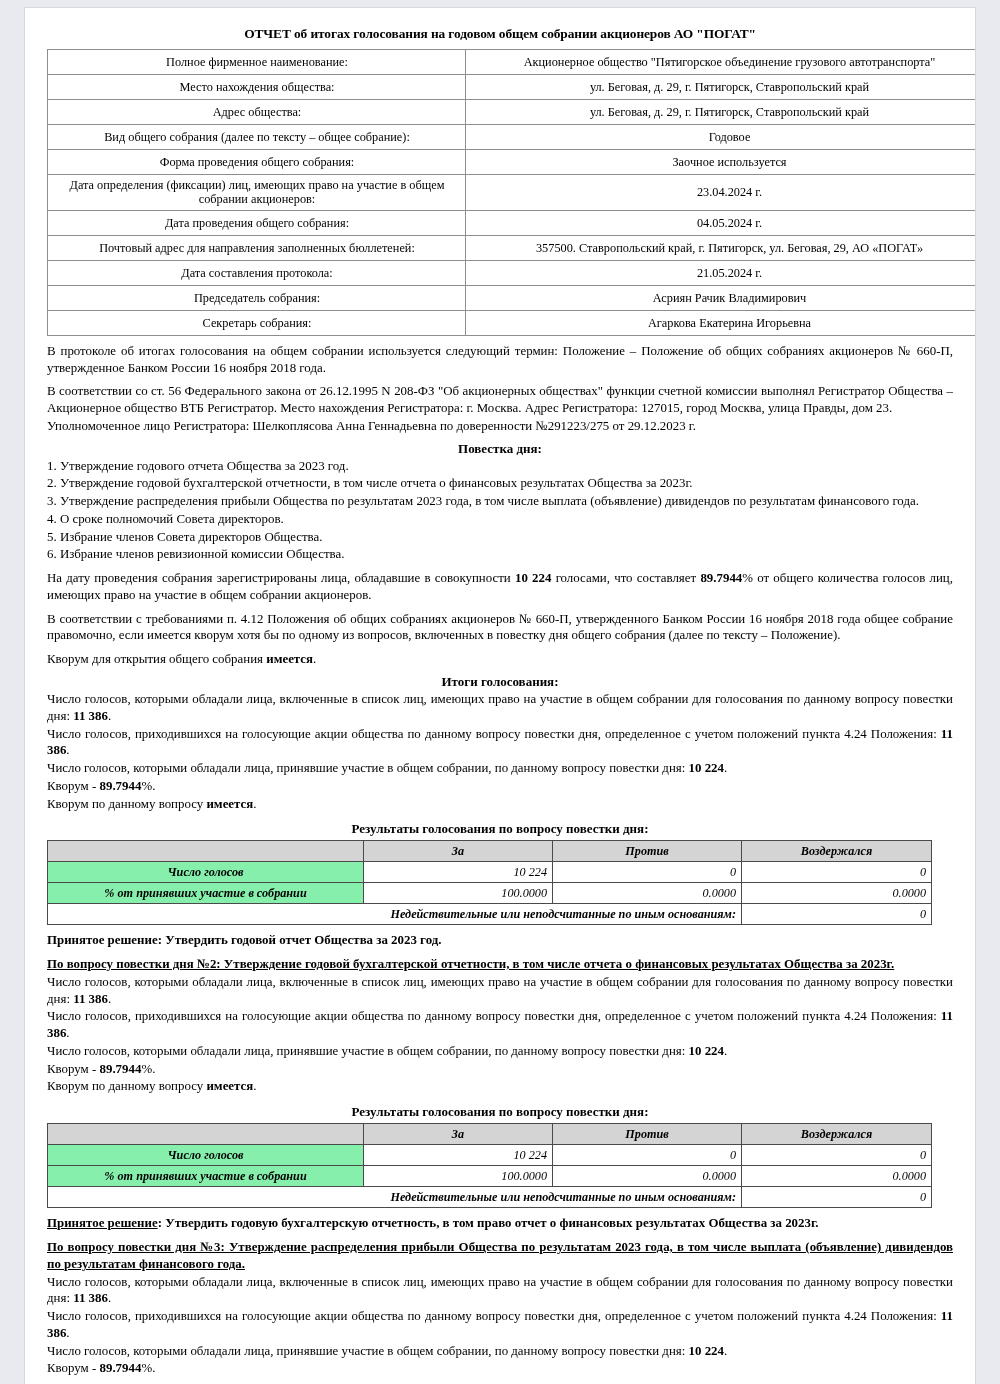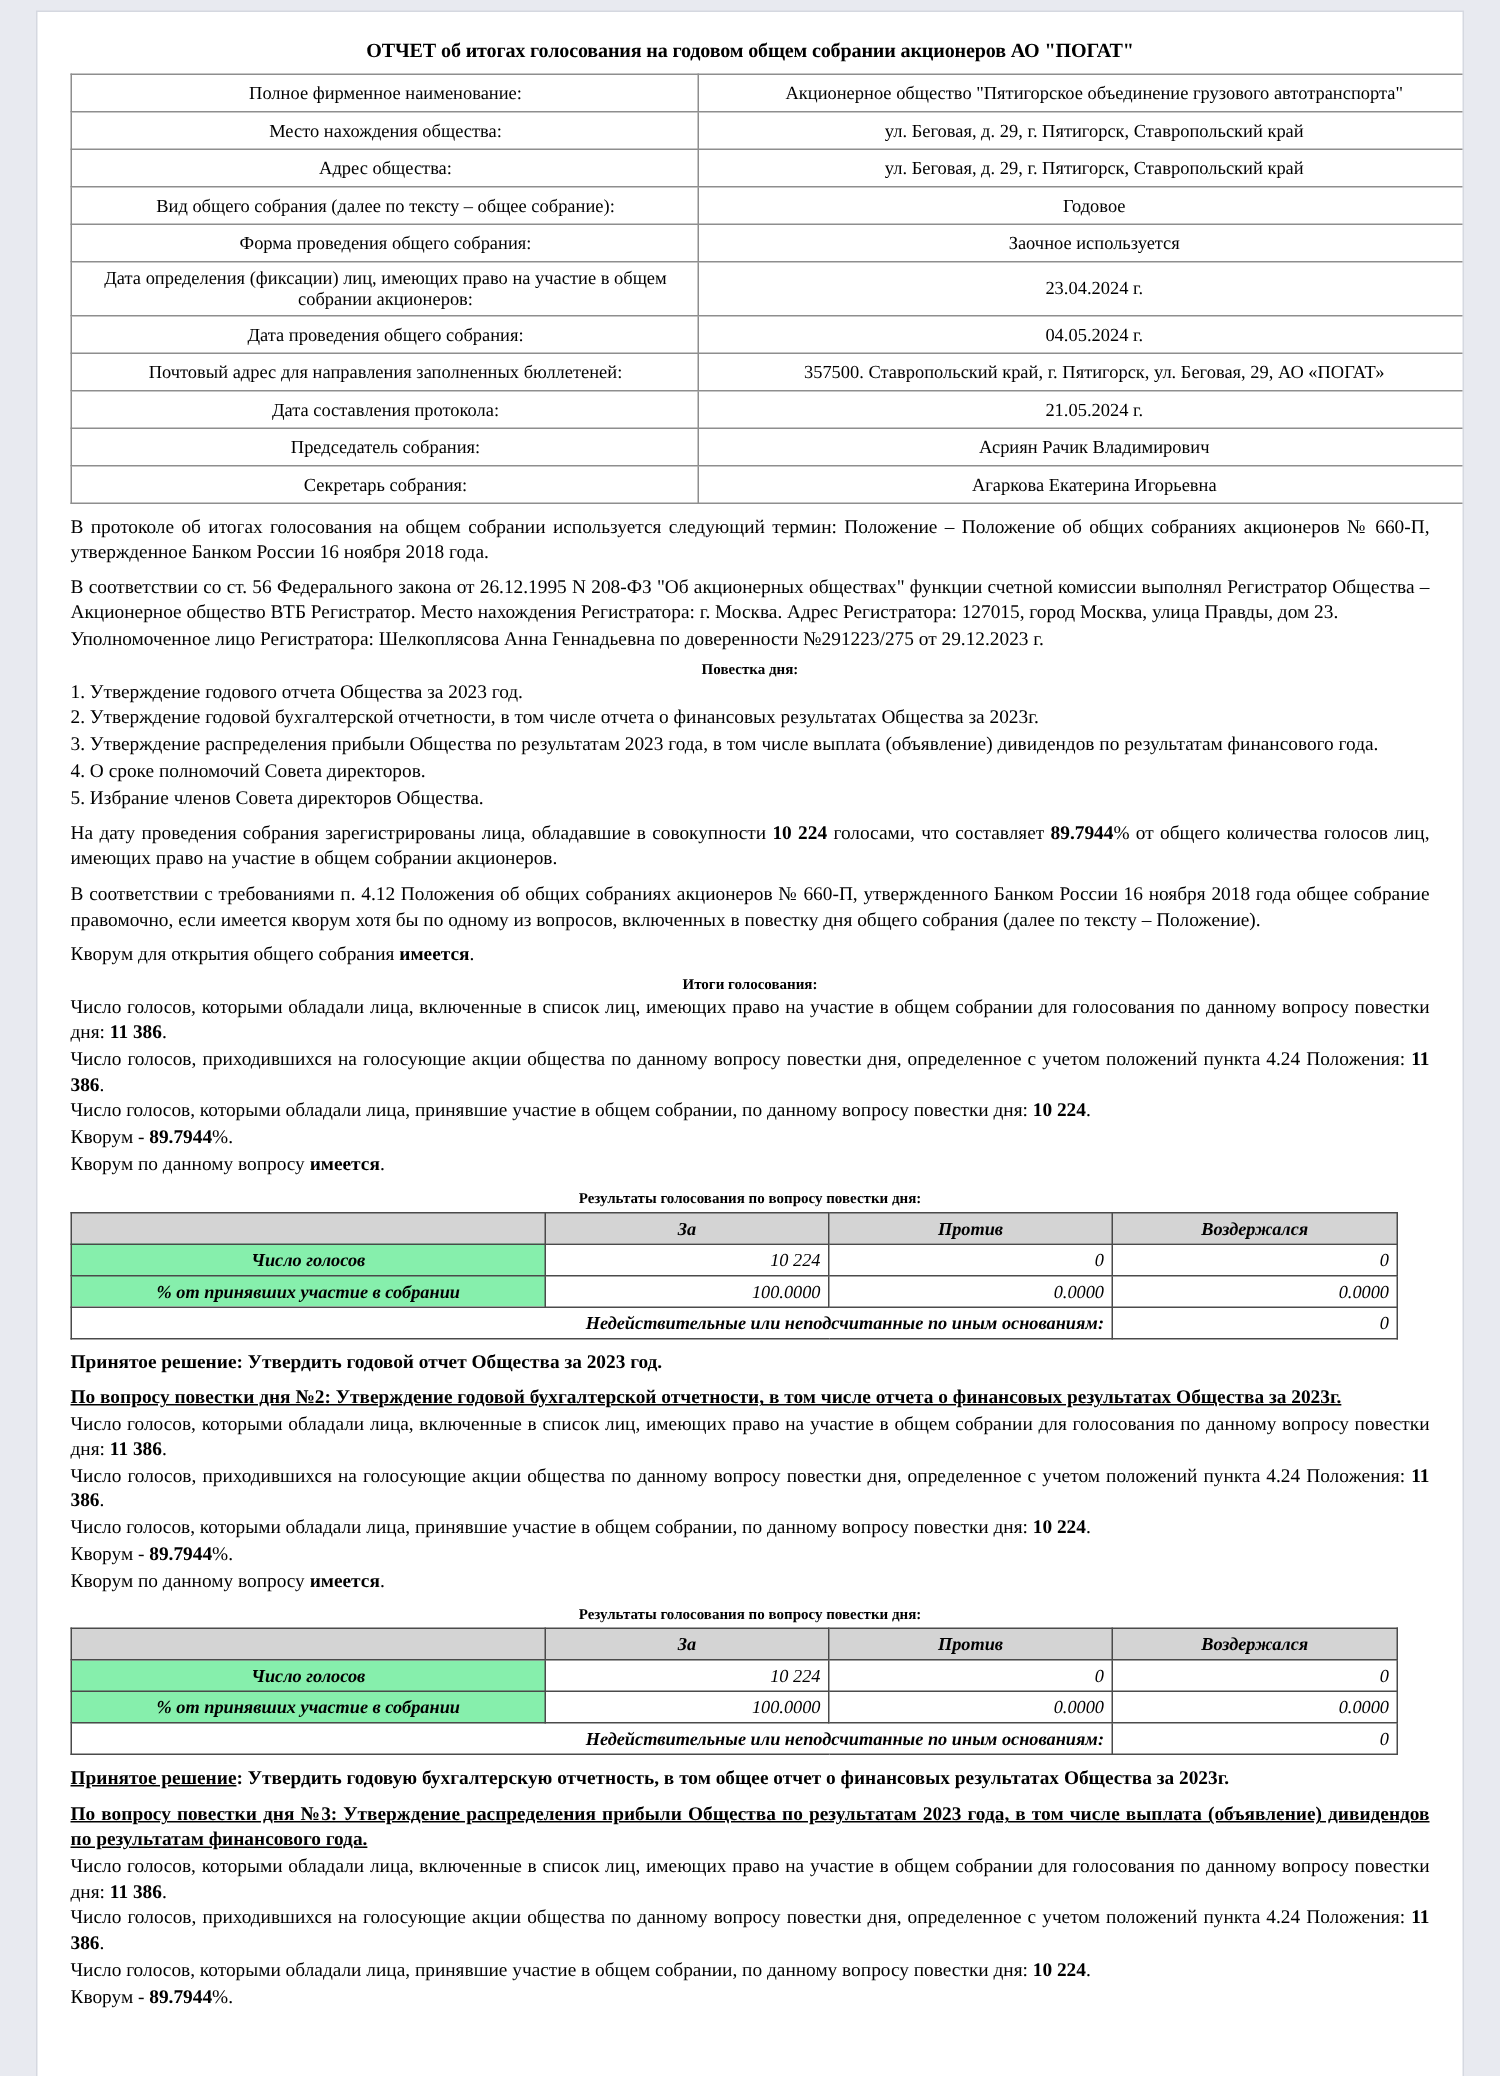--- a/index.html
+++ b/index.html
@@ -63,21 +63,21 @@
   }
   p.tight {
     margin: 1px 0 0 0;
     font-size: 12.9px;
     line-height: 1.30;
     text-align: justify;
   }
   .center-bold {
     text-align: center;
     font-weight: bold;
-    font-size: 10px;
+    font-size: 13px;
     margin: 6px 0 1px 0;
   }
   .center-bold.small-gap { margin: 9px 0 3px 0; }
   b { font-weight: bold; }
 
   .q-head {
     font-weight: bold;
     font-size: 12.9px;
     line-height: 1.30;
     text-align: justify;
@@ -191,20 +191,21 @@
   <p class="para">В протоколе об итогах голосования на общем собрании используется следующий термин: Положение – Положение об общих собраниях акционеров № 660-П, утвержденное Банком России 16 ноября 2018 года.</p>
   <p class="para">В соответствии со ст. 56 Федерального закона от 26.12.1995 N 208-ФЗ "Об акционерных обществах" функции счетной комиссии выполнял Регистратор Общества – Акционерное общество ВТБ Регистратор. Место нахождения Регистратора: г. Москва. Адрес Регистратора: 127015, город Москва, улица Правды, дом 23.</p>
   <p class="tight">Уполномоченное лицо Регистратора: Шелкоплясова Анна Геннадьевна по доверенности №291223/275 от 29.12.2023 г.</p>
 
   <div class="center-bold">Повестка дня:</div>
   <p class="tight">1. Утверждение годового отчета Общества за 2023 год.</p>
   <p class="tight">2. Утверждение годовой бухгалтерской отчетности, в том числе отчета о финансовых результатах Общества за 2023г.</p>
   <p class="tight">3. Утверждение распределения прибыли Общества по результатам 2023 года, в том числе выплата (объявление) дивидендов по результатам финансового года.</p>
   <p class="tight">4. О сроке полномочий Совета директоров.</p>
   <p class="tight">5. Избрание членов Совета директоров Общества.</p>
+  <p class="tight">6. Избрание членов ревизионной комиссии Общества.</p>
 
   <p class="para">
     <span>На дату проведения собрания зарегистрированы лица, обладавшие в совокупности </span><b>10 224</b><span> голосами, что составляет </span><b>89.7944</b><span>% от общего количества голосов лиц, имеющих право на участие в общем собрании акционеров.</span>
   </p>
 
   <p class="para">В соответствии с требованиями п. 4.12 Положения об общих собраниях акционеров № 660-П, утвержденного Банком России 16 ноября 2018 года общее собрание правомочно, если имеется кворум хотя бы по одному из вопросов, включенных в повестку дня общего собрания (далее по тексту – Положение).</p>
 
   <p class="para">
     <span>Кворум для открытия общего собрания </span><b>имеется</b><span>.</span>
   </p>
@@ -298,21 +299,21 @@
         <td class="num">0.0000</td>
       </tr>
       <tr>
         <td class="invalid-lbl" colspan="3">Недействительные или неподсчитанные по иным основаниям:</td>
         <td class="num">0</td>
       </tr>
     </tbody>
   </table>
 
   <p class="decision">
-    <span class="u">Принятое решение</span><span>: </span><span>Утвердить годовую бухгалтерскую отчетность, в том общее отчет о финансовых результатах Общества за 2023г.</span>
+    <span class="u">Принятое решение</span><span>: </span><span>Утвердить годовую бухгалтерскую отчетность, в том право отчет о финансовых результатах Общества за 2023г.</span>
   </p>
 
   <div class="q-head">По вопросу повестки дня №3: Утверждение распределения прибыли Общества по результатам 2023 года, в том числе выплата (объявление) дивидендов по результатам финансового года.</div>
   <p class="tight">
     <span>Число голосов, которыми обладали лица, включенные в список лиц, имеющих право на участие в общем собрании для голосования по данному вопросу повестки дня: </span><b>11 386</b>.
   </p>
   <p class="tight">
     <span>Число голосов, приходившихся на голосующие акции общества по данному вопросу повестки дня, определенное с учетом положений пункта 4.24 Положения: </span><b>11 386</b>.
   </p>
   <p class="tight">

